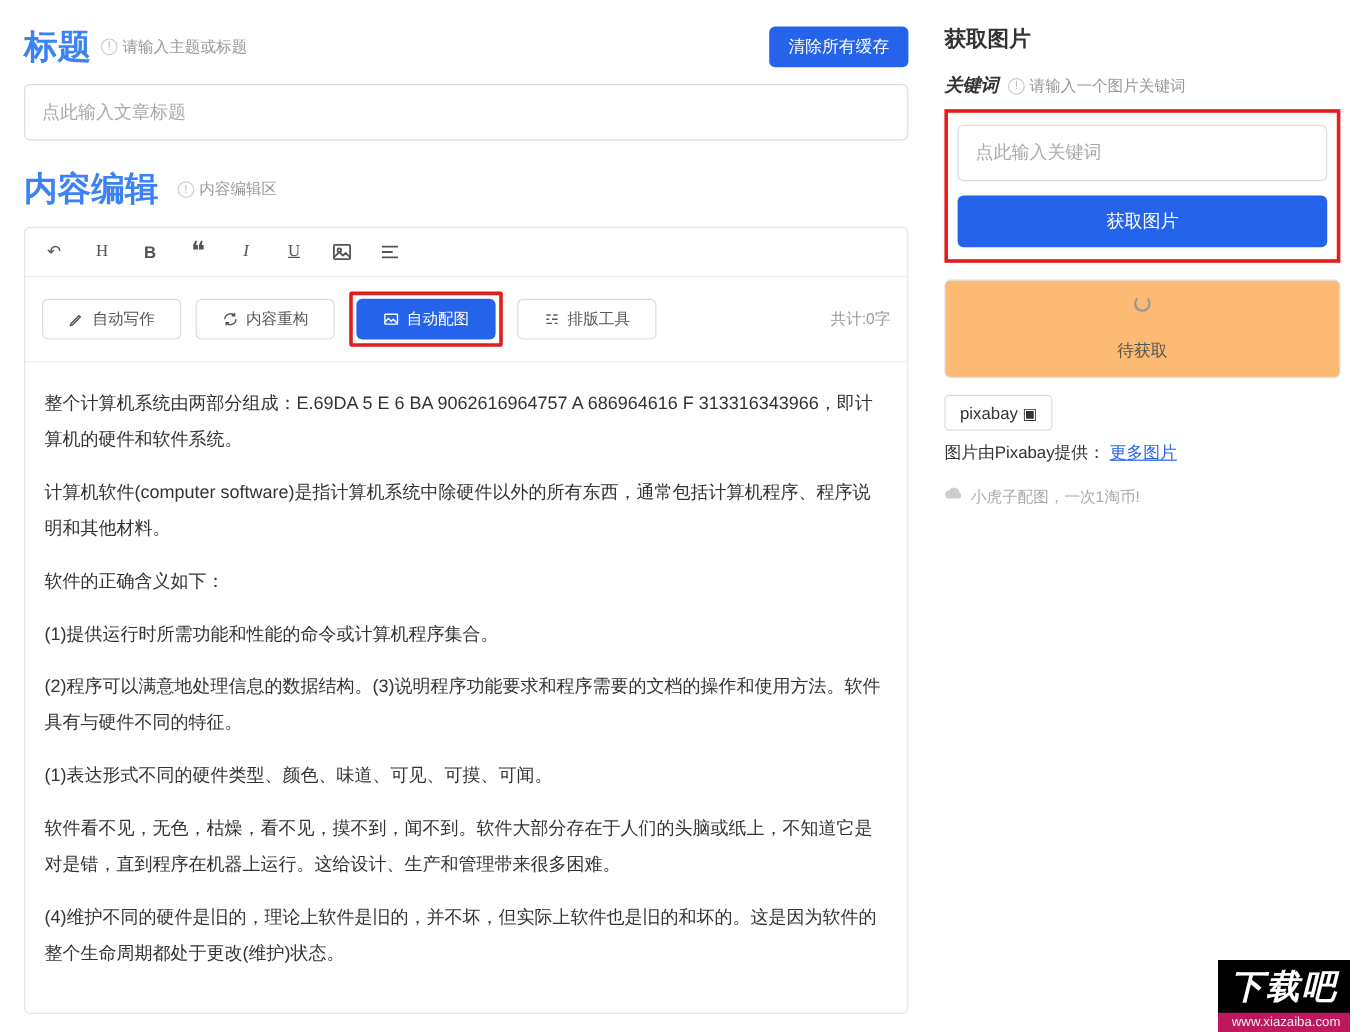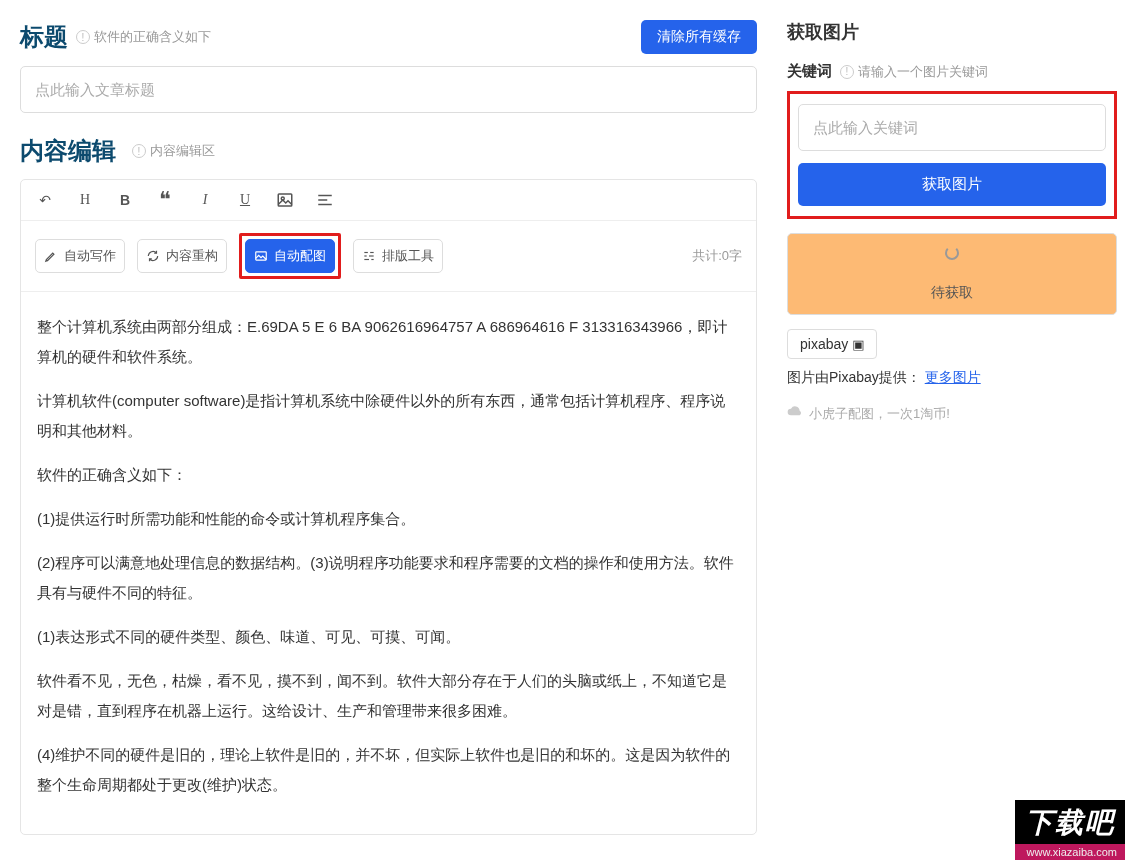--- a/index.html
+++ b/index.html
@@ -3,21 +3,21 @@
 <meta charset="utf-8">
 <style>
 * { box-sizing: border-box; margin: 0; padding: 0; }
 body { font-family: -apple-system, "PingFang SC", "Microsoft YaHei", sans-serif; font-size: 14px; color: #333; background: #fff; width: 1137px; }
 .container { display: flex; padding: 20px; gap: 30px; }
 .main { flex: 1; min-width: 0; }
 .sidebar { width: 330px; }
 
 .section-header { display: flex; align-items: center; justify-content: space-between; margin-bottom: 12px; }
 .section-title-wrap { display: flex; align-items: center; gap: 8px; }
-.section-title { font-size: 24px; font-weight: 600; color: #0c4a6e; text-align: center; }
+.section-title { font-size: 28px; font-weight: 600; color: #3b82f6; text-align: center; }
 .section-hint { font-size: 13px; color: #999; display: inline-flex; align-items: center; gap: 4px; }
 .hint-icon { display: inline-flex; width: 14px; height: 14px; border: 1px solid #ccc; border-radius: 50%; align-items: center; justify-content: center; font-size: 10px; color: #bbb; }
 
 .btn-primary { background: #2563eb; color: #fff; border: none; border-radius: 5px; padding: 8px 16px; font-size: 14px; cursor: pointer; }
 .btn-primary-lg { background: #2563eb; color: #fff; border: none; border-radius: 5px; padding: 12px 16px; font-size: 15px; cursor: pointer; width: 100%; }
 
 .input-field { width: 100%; border: 1px solid #ddd; border-radius: 5px; padding: 14px 14px; font-size: 15px; color: #333; }
 .input-field::placeholder { color: #aaa; }
 
 .section-gap { margin-top: 22px; gap: 16px; }
@@ -26,34 +26,34 @@
 .toolbar-row1 { display: flex; align-items: center; gap: 20px; padding: 10px 14px; border-bottom: 1px solid #eee; }
 .tb-icon { width: 20px; height: 20px; display: inline-flex; align-items: center; justify-content: center; color: #555; cursor: pointer; font-family: Georgia, serif; }
 .tb-icon svg { width: 18px; height: 18px; }
 .tb-icon.bold { font-weight: 700; font-family: Arial; }
 .tb-icon.italic { font-style: italic; }
 .tb-icon.underline { text-decoration: underline; }
 .tb-quote { font-size: 22px; font-family: Georgia, serif; }
 
 .toolbar-row2 { display: flex; align-items: center; justify-content: space-between; padding: 12px 14px; border-bottom: 1px solid #eee; }
 .tb-buttons { display: flex; gap: 12px; align-items: center; }
-.tb-btn { display: inline-flex; align-items: center; gap: 6px; border: 1px solid #ddd; background: #fff; border-radius: 5px; padding: 7px 8px; font-size: 13px; color: #555; cursor: pointer; }
+.tb-btn { display: inline-flex; align-items: center; gap: 6px; border: 1px solid #ddd; background: #fff; border-radius: 5px; padding: 7px 21px; font-size: 13px; color: #555; cursor: pointer; }
 .tb-btn.active { background: #2563eb; color: #fff; border-color: #2563eb; }
 .tb-btn-icon { width: 14px; height: 14px; display: inline-flex; }
 .word-count { font-size: 13px; color: #999; }
 
 .editor-content { padding: 20px 16px; font-size: 15px; line-height: 2; color: #333; min-height: 480px; }
 .editor-content p { margin-bottom: 14px; }
 
 .highlight-red { border: 3px solid #e11d1d; border-radius: 2px; }
 .tb-btn-wrap { padding: 3px; }
 
 .sidebar h3 { font-size: 18px; font-weight: 600; margin-bottom: 18px; }
 .side-label-row { display: flex; align-items: center; gap: 8px; margin-bottom: 10px; }
-.side-label { font-size: 15px; font-weight: 600; }
+.side-label { font-size: 15px; font-weight: 600; font-style: italic; }
 
 .red-box { border: 3px solid #e11d1d; padding: 10px 8px 10px 8px; margin-bottom: 14px; }
 .red-box .input-field { margin-bottom: 12px; }
 
 .pending-btn { width: 100%; border: 1px solid #ddd; background: #fdba74; border-radius: 5px; padding: 12px; font-size: 14px; color: #555; cursor: pointer; display: inline-flex; align-items: center; justify-content: center; gap: 24px; flex-direction: column; }
 .spinner-icon { width: 14px; height: 14px; border: 2px solid #999; border-top-color: transparent; border-radius: 50%; display: inline-block; }
 
 .provider-badge { display: inline-block; border: 1px solid #ddd; border-radius: 4px; padding: 6px 12px; font-size: 14px; font-weight: 500; margin: 14px 0 10px 0; color: #333; }
 .provider-badge .cam { font-size: 13px; }
 
@@ -70,21 +70,21 @@
 </head>
 <body>
 
 <div class="container">
   <div class="main">
     <div class="section-header">
       <div class="section-title-wrap">
         <span class="section-title">标题</span>
         <span class="section-hint">
           <span class="hint-icon">!</span>
-          <span>软件的正确含义如下</span>
+          <span>请输入主题或标题</span>
         </span>
       </div>
       <button class="btn-primary">清除所有缓存</button>
     </div>
 
     <input class="input-field" placeholder="点此输入文章标题" style="">
 
     <div class="section-gap section-title-wrap">
       <span class="section-title">内容编辑</span>
       <span class="section-hint">

